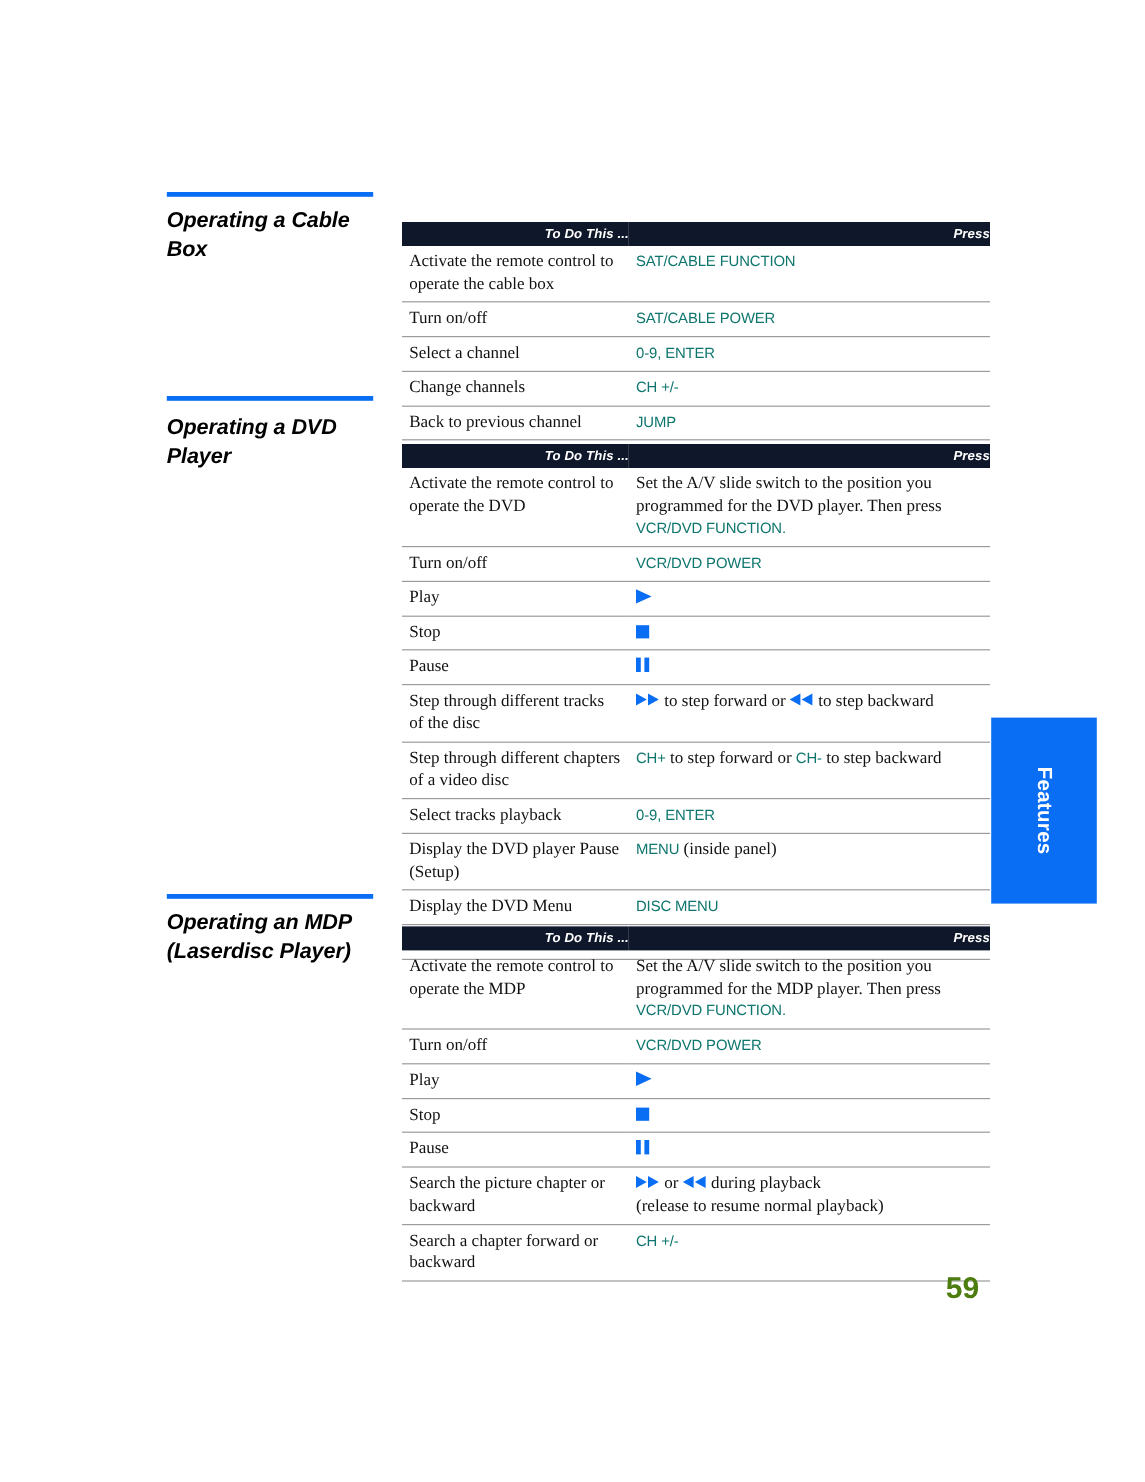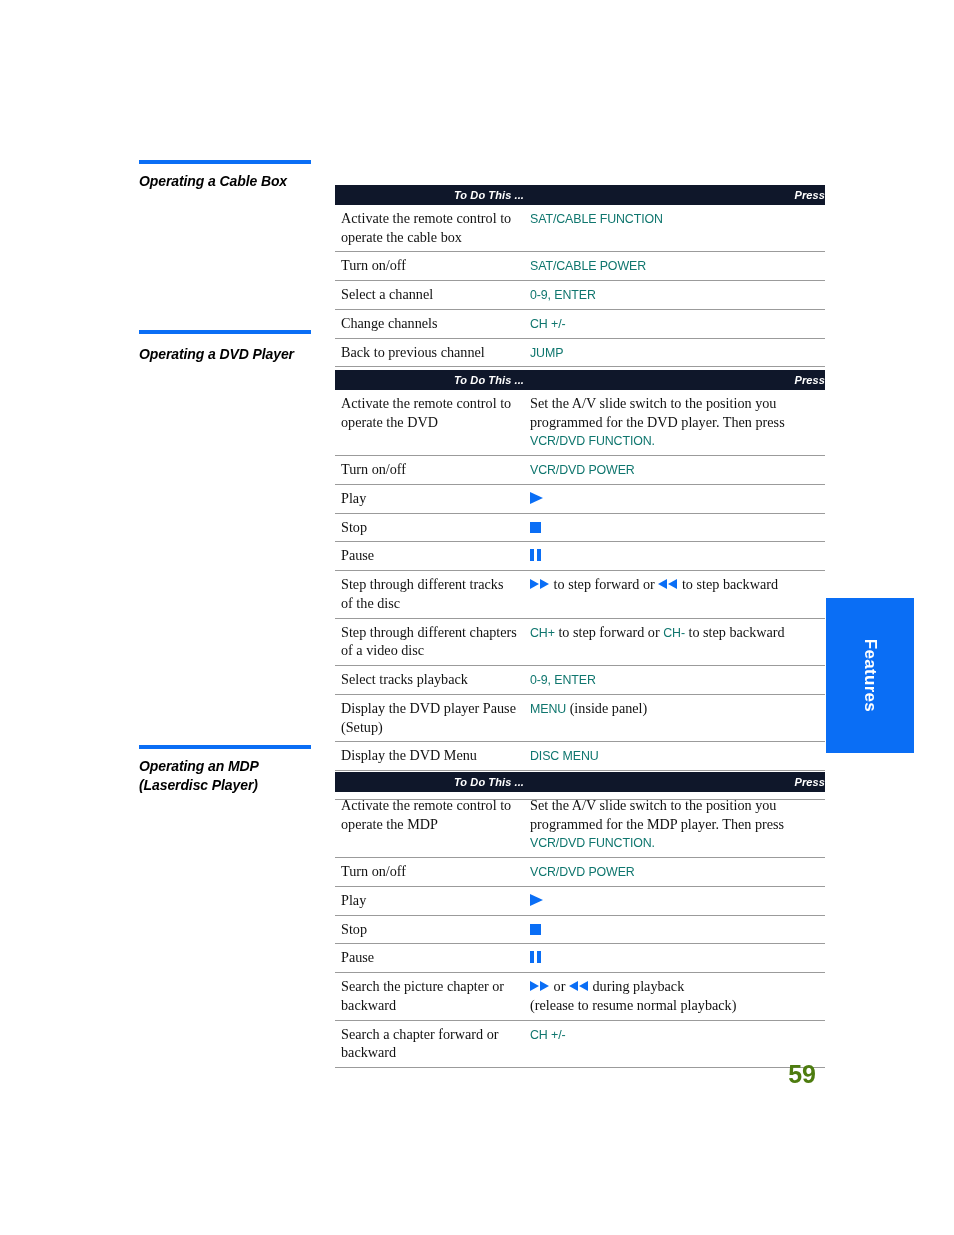--- a/index.html
+++ b/index.html
@@ -77,21 +77,21 @@
   .heading-rule {
     width: 172px;
     height: 4px;
     background: #0a6ef5;
     margin-bottom: 8px;
   }
   .heading-text {
     font-family: "Liberation Sans", sans-serif;
     font-style: italic;
     font-weight: bold;
-    font-size: 14px;
+    font-size: 18px;
     line-height: 1.33;
     color: #000000;
     letter-spacing: -0.1px;
   }
 
   .divider-rule {
     position: absolute;
     left: 139px;
     width: 172px;
     height: 4px;

